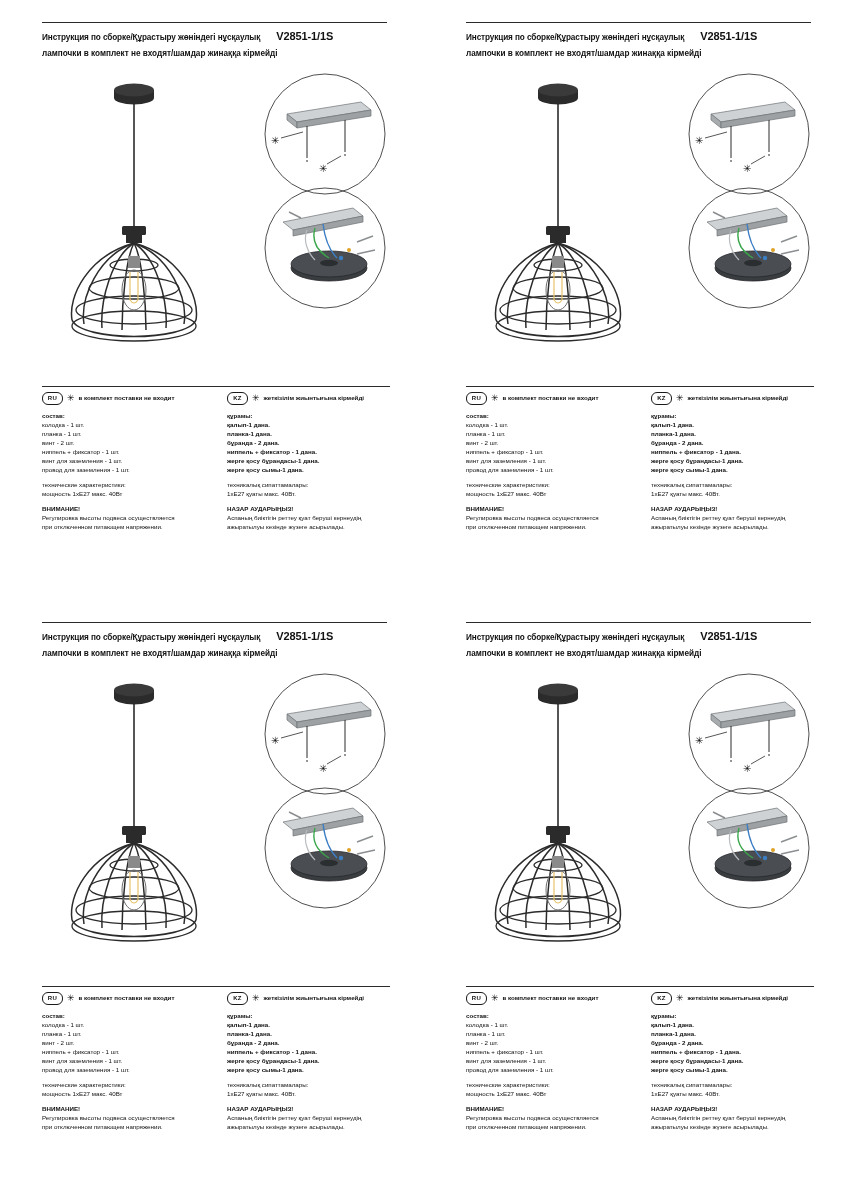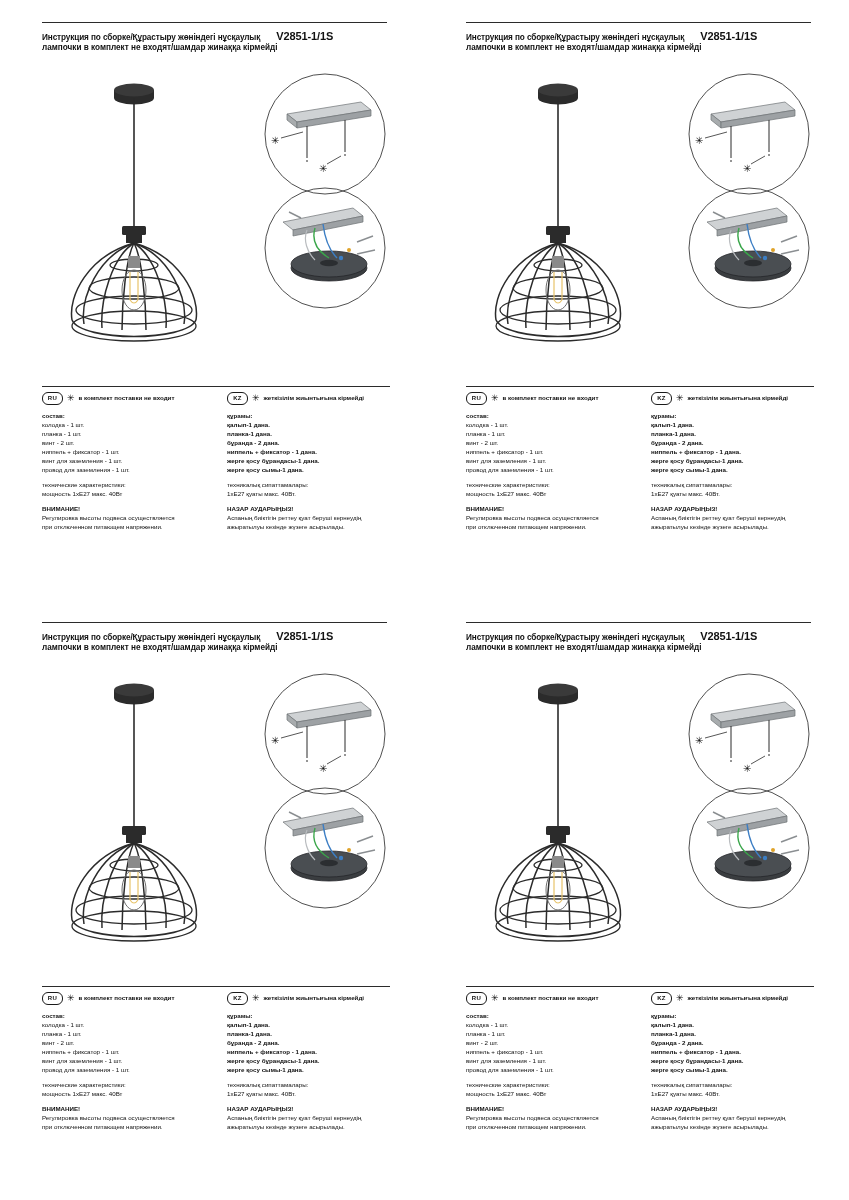--- a/index.html
+++ b/index.html
@@ -45,21 +45,21 @@
   }
   .hdr-title { }
   .hdr-model {
     margin-left: 16px;
     font-size: 11px;
     font-weight: bold;
   }
   .hdr-line2 {
     font-size: 8.2px;
     font-weight: bold;
-    margin-top: 1px;
+    margin-top: 7px;
     white-space: nowrap;
   }
   .hdr-rule {
     position: absolute;
     left: 42px;
     top: 22px;
     width: 345px;
     height: 1px;
     background: #2b2b2b;
   }

